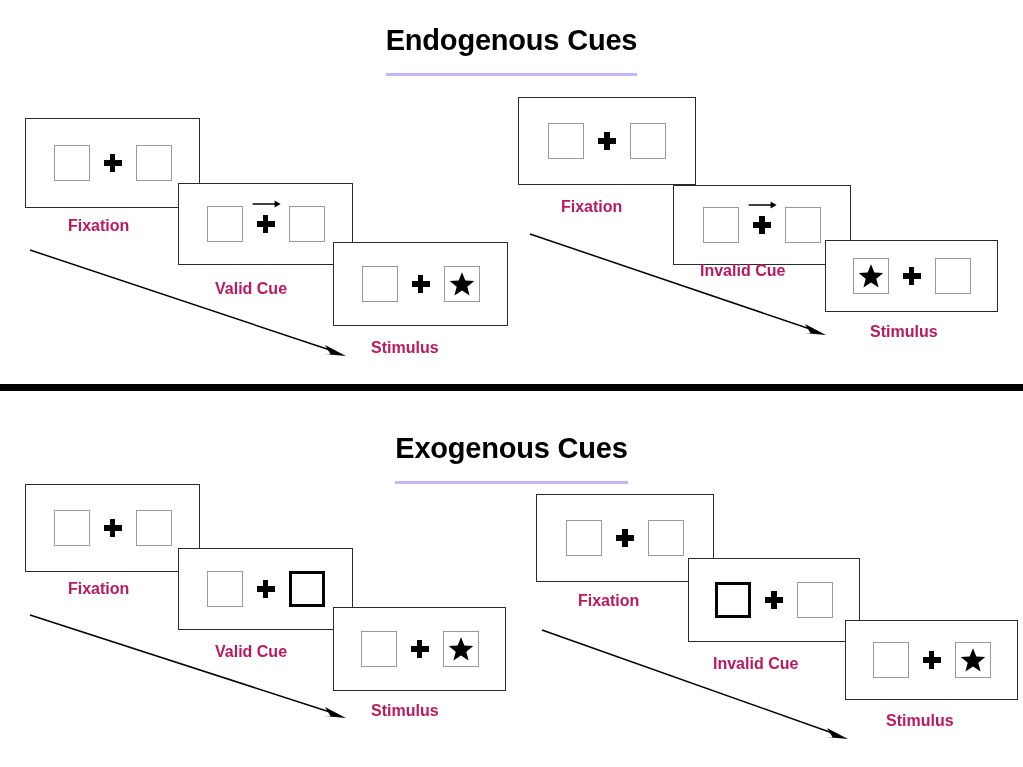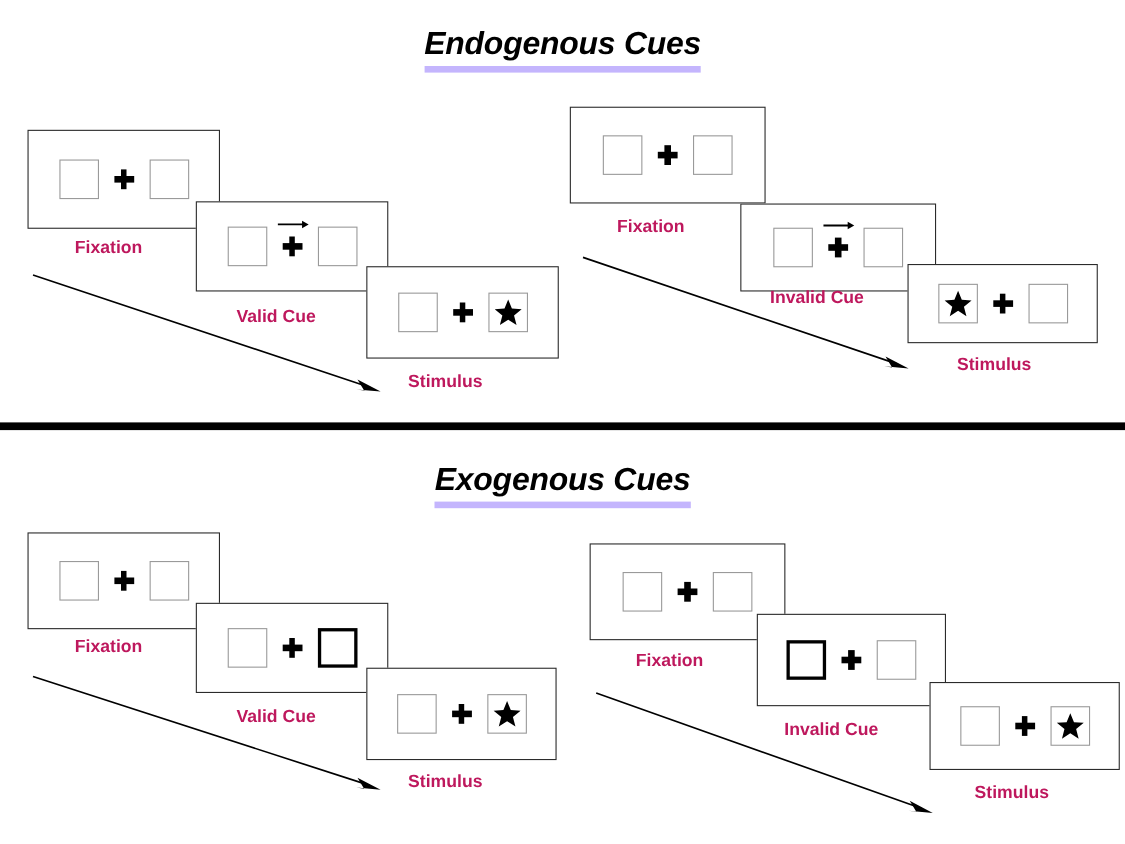--- a/index.html
+++ b/index.html
@@ -20,26 +20,25 @@
   .section-title {
     position: absolute;
     width: 100%;
     text-align: center;
     font-size: 29px;
     font-weight: bold;
     letter-spacing: -0.2px;
     color: #000;
   }
   .section-title span {
-    border-bottom: 6px solid #c4b5fd;
-    padding-bottom: 4px;
-    font-style: italic;
+    border-bottom: 3px solid #c4b5fd;
+    padding-bottom: 17px;
   }
   #title-endogenous { top: 24px; }
-  #title-exogenous  { top: 420px; }
+  #title-exogenous  { top: 432px; }
 
   
   #divider {
     position: absolute;
     left: 0;
     top: 384px;
     width: 1023px;
     height: 7px;
     background: #000000;
   }

